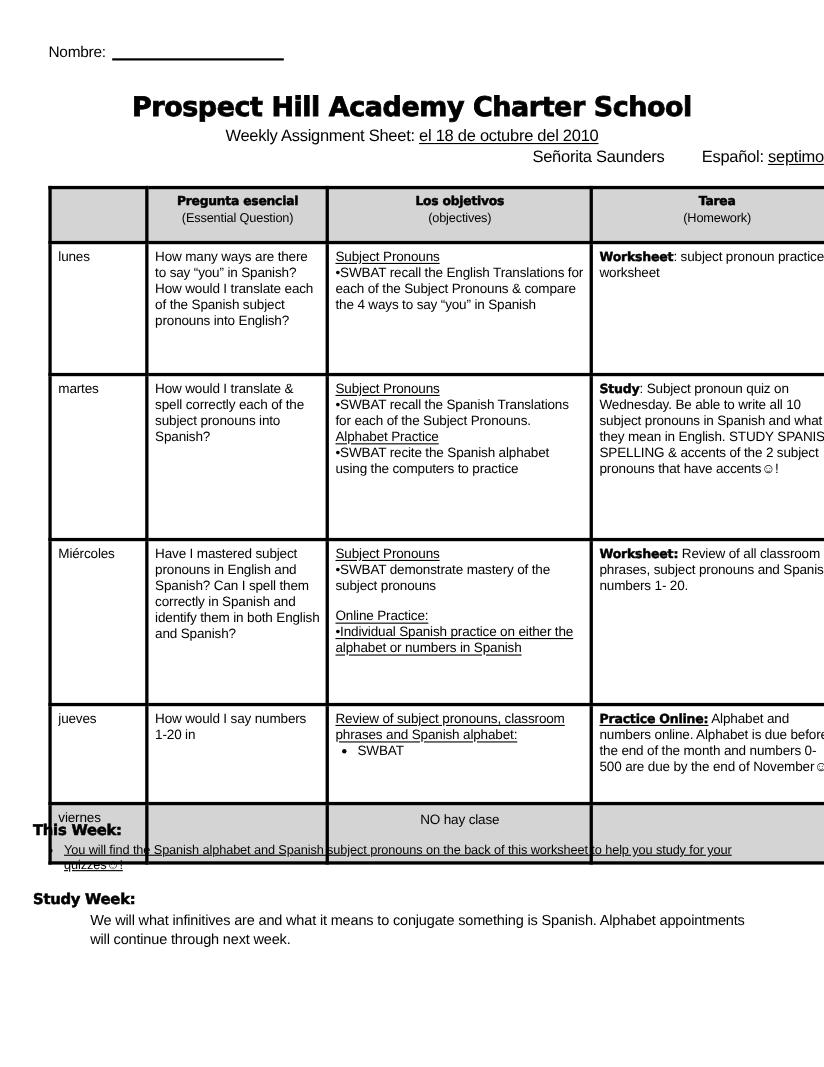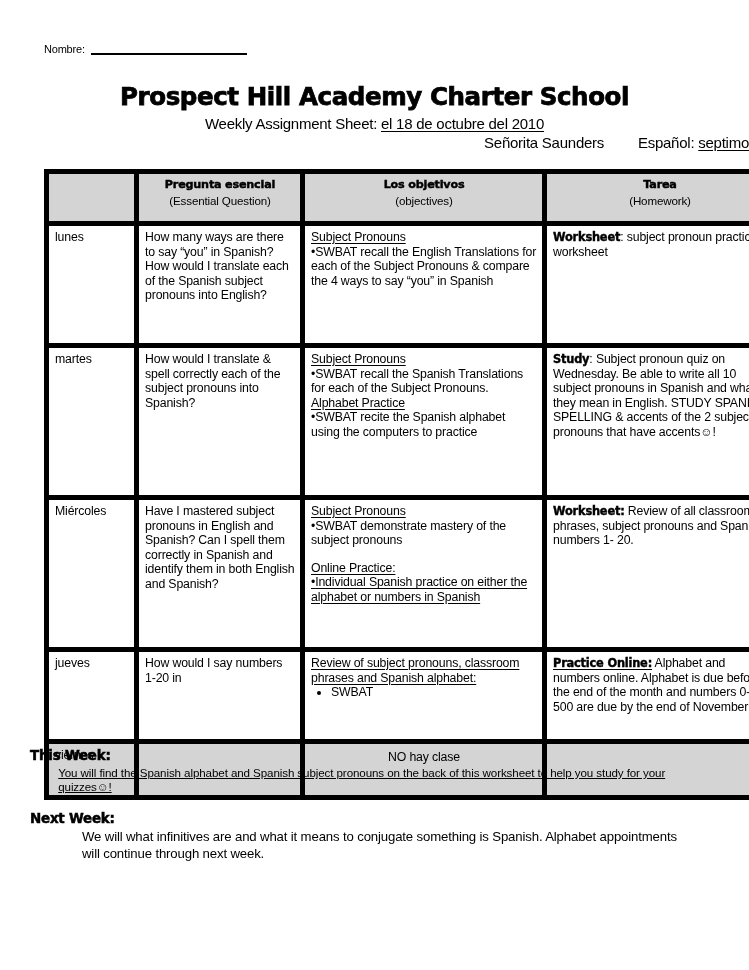--- a/index.html
+++ b/index.html
@@ -6,21 +6,21 @@
   body{
     width:749px;height:970px;background:#ffffff;
     font-family:"Liberation Sans","DejaVu Sans",sans-serif;
     color:#000;overflow:hidden;position:relative;
   }
   .page{position:relative;width:749px;height:970px;}
 
   
   .nombre-row{
     position:absolute;left:44px;top:39px;
-    font-size:11px;letter-spacing:-0.2px;
+    font-size:14px;letter-spacing:-0.2px;
     display:flex;align-items:flex-end;gap:6px;
   }
   .nombre-label{white-space:nowrap;}
   .nombre-blank{
     display:inline-block;width:156px;
     border-bottom:2px solid #000;height:14px;
   }
 
   .doc-title{
     position:absolute;left:0;right:0;top:82px;
@@ -41,21 +41,21 @@
   .u{text-decoration:underline;text-underline-offset:2px;}
   .gap-sm{display:inline-block;width:26px;}
 
   
   .sheet{
     position:absolute;left:44px;top:169px;
     width:664px;border-collapse:collapse;
     table-layout:fixed;
   }
   .sheet td,.sheet th{
-    border:5px solid #000000;
+    border:3px solid #000000;
     vertical-align:top;
     padding:4px 5px 3px 6px;
     font-size:12.3px;line-height:14.6px;
     letter-spacing:-0.15px;
     font-weight:400;
   }
   .sheet .c-day{width:74px;}
   .sheet .c-q{width:150px;}
   .sheet .c-obj{width:226px;text-align:center;}
   .sheet .c-hw{width:214px;}
@@ -256,18 +256,18 @@
     <div class="sec-head">This Week:</div>
 
     <div class="indent">
     </div>
 
     <div class="bul-row">
       <span class="bul-dot">•</span>
       <span class="bul-txt">You will find the Spanish alphabet and Spanish subject pronouns on the back of this worksheet to help you study for your quizzes☺!</span>
     </div>
 
-    <div class="sec-head next-head">Next Week:</div>
+    <div class="sec-head next-head">Study Week:</div>
     <div class="next-body">We will what infinitives are and what it means to conjugate something is Spanish. Alphabet appointments will continue through next week.</div>
 
   </div>
 
 </div>
 
 </body></html>

